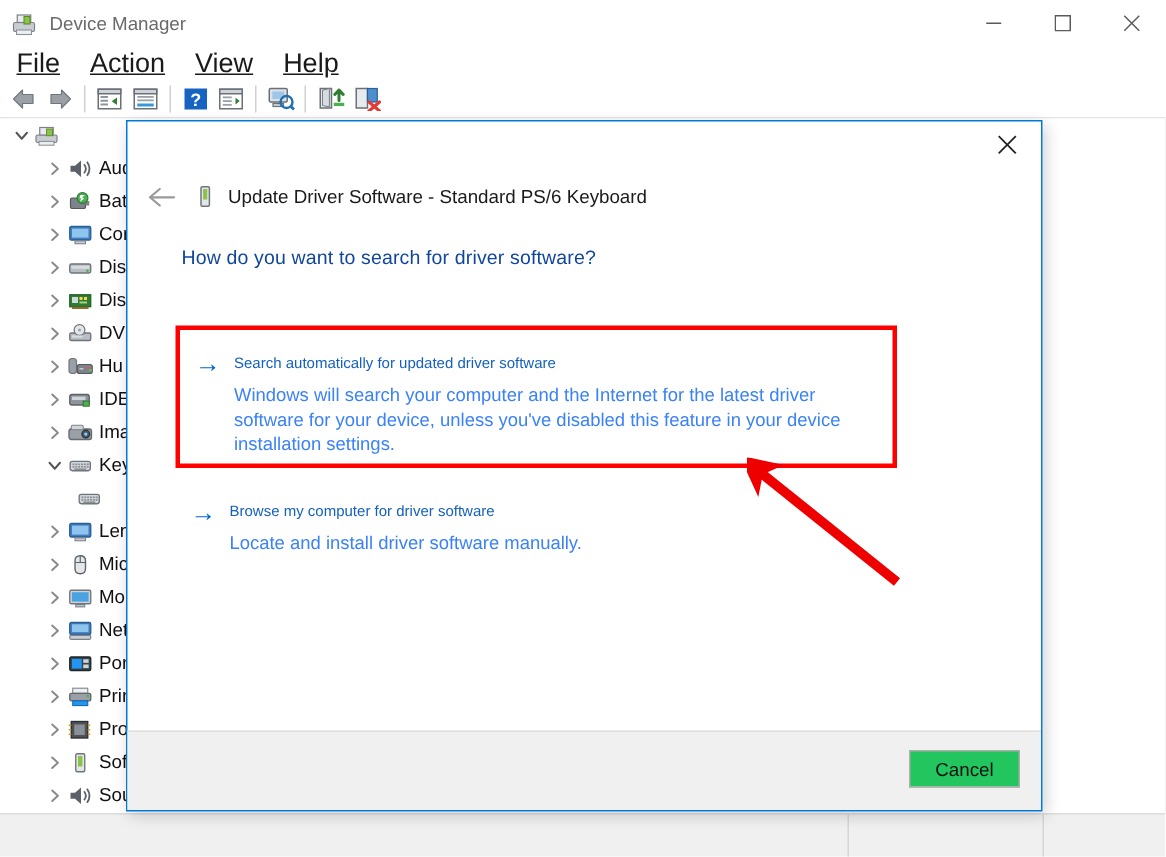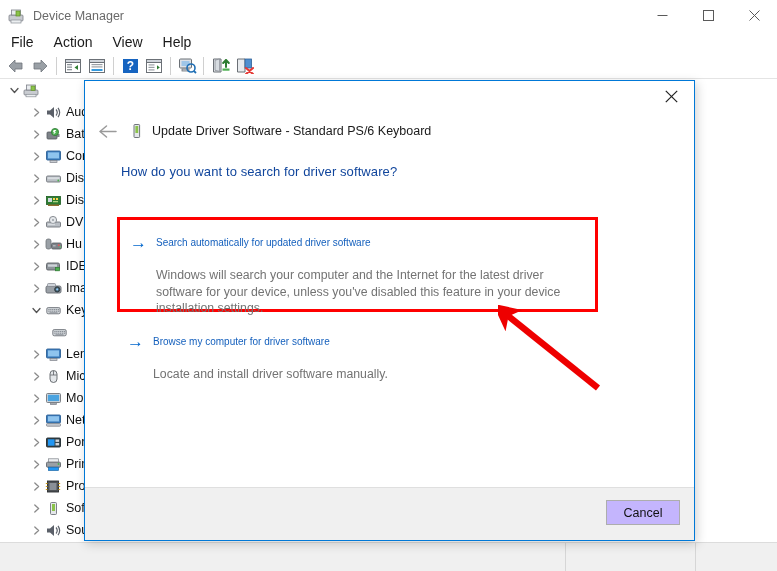--- a/index.html
+++ b/index.html
@@ -61,24 +61,25 @@
   
   #menu-bar {
     position: absolute;
     left: 0; top: 31px;
     width: 777px; height: 22px;
     background: #ffffff;
     display: flex;
     align-items: center;
   }
   .menu-item {
-    font-size: 14px;
+    font-size: 18px;
     color: #1a1a1a;
     padding: 2px 9px;
     margin-left: 2px;
+    text-decoration: underline;
   }
 
   
   #toolbar {
     position: absolute;
     left: 0; top: 53px;
     width: 777px; height: 26px;
     background: #ffffff;
     border-bottom: 1px solid #e4e4e4;
     display: flex;
@@ -234,23 +235,23 @@
     box-sizing: border-box;
   }
   .option-texts { flex: 1 1 auto; }
   .option-title {
     font-size: 10px;
     color: #1560bd;
     line-height: 21px;
   }
   .option-desc {
     font-size: 12.3px;
-    color: #737373;
+    color: #3b82f6;
     line-height: 16.5px;
-    margin-top: 14px;
+    margin-top: 2px;
   }
   #option-1-inner {
     padding: 12px 12px 0 6px;
   }
   #option-2 {
     position: absolute;
     left: 38px; top: 250px;
     width: 470px;
   }
 
@@ -260,21 +261,21 @@
     left: 0; bottom: 0;
     width: 100%;
     height: 52px;
     background: #f0f0f0;
     border-top: 1px solid #dfdfdf;
   }
   #cancel-button {
     position: absolute;
     right: 14px; top: 12px;
     width: 74px; height: 25px;
-    background: #c4b5fd;
+    background: #22c55e;
     border: 1px solid #adadad;
     font-family: "Liberation Sans", sans-serif;
     font-size: 12.5px;
     color: #111;
     cursor: pointer;
     padding: 0;
   }
 
   
   #red-arrow-annotation {

